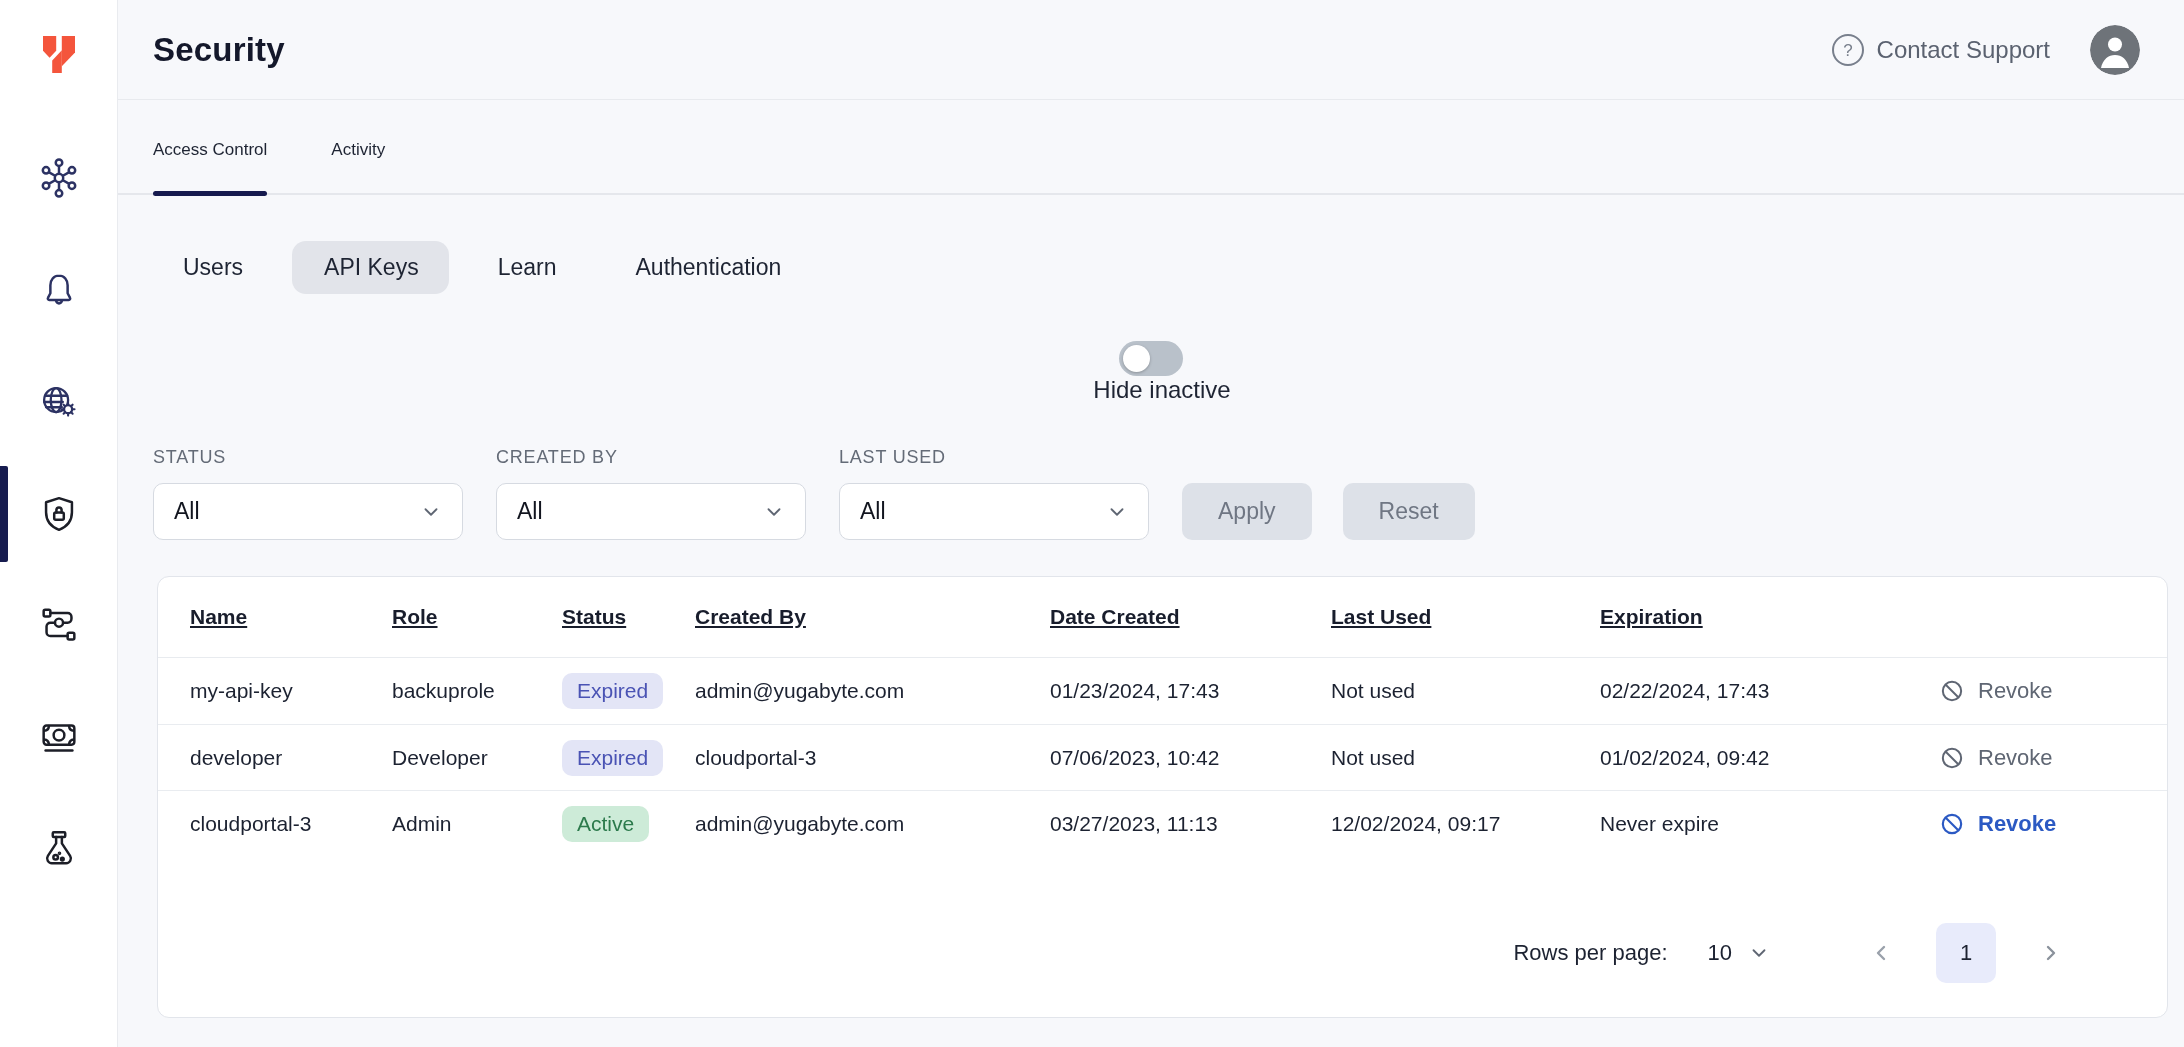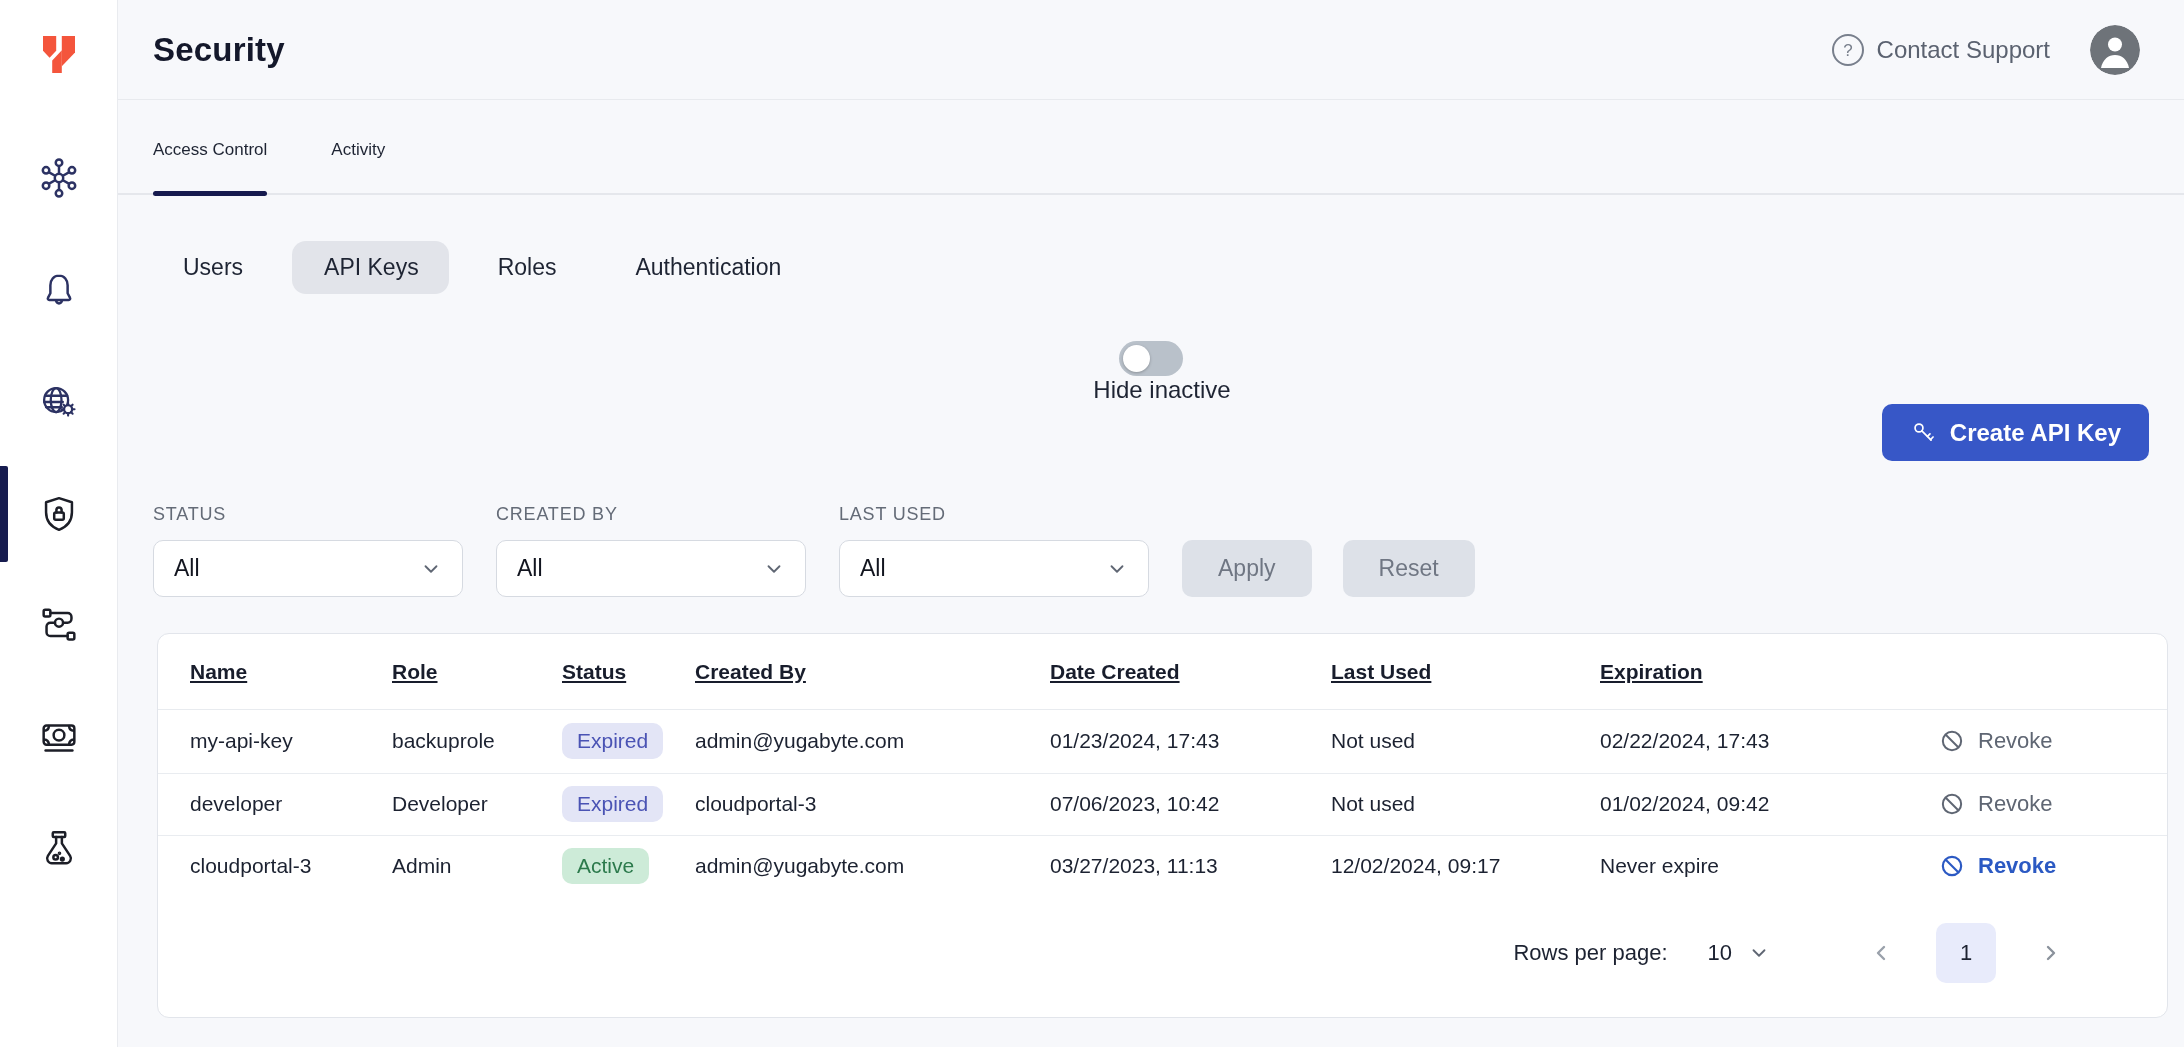--- a/index.html
+++ b/index.html
@@ -247,37 +247,29 @@
     </div>
 
     <div class="tabs">
       <div class="tab active">Access Control</div>
       <div class="tab">Activity</div>
     </div>
 
     <div class="subtabs">
       <div class="subtab">Users</div>
       <div class="subtab selected">API Keys</div>
-      <div class="subtab">Roles</div>
+      <div class="subtab">Learn</div>
       <div class="subtab">Authentication</div>
     </div>
 
     <div class="controls-row">
       <div class="toggle">
         <span class="knob"></span>
       </div>
       <span class="toggle-label">Hide inactive</span>
-      <button class="btn-primary">
-        <svg width="27" height="27" viewBox="0 0 48 48" fill="none" stroke="#ffffff" stroke-width="3" stroke-linecap="round">
-          <circle cx="16" cy="16" r="7"></circle>
-          <path d="M21 21l16.5 16.5"></path>
-          <path d="M31 31l4.5-4.5M36.5 36.5l4.5-4.5"></path>
-        </svg>
-        <span>Create API Key</span>
-      </button>
     </div>
 
     <div class="filters-row">
       <div class="filter-group">
         <div class="filter-label">STATUS</div>
         <div class="select">
           <span>All</span>
           <svg class="chev" width="22" height="22" viewBox="0 0 24 24" fill="none" stroke="#5f6673" stroke-width="2" stroke-linecap="round" stroke-linejoin="round">
               <polyline points="6 9 12 15 18 9"></polyline>
             </svg>

